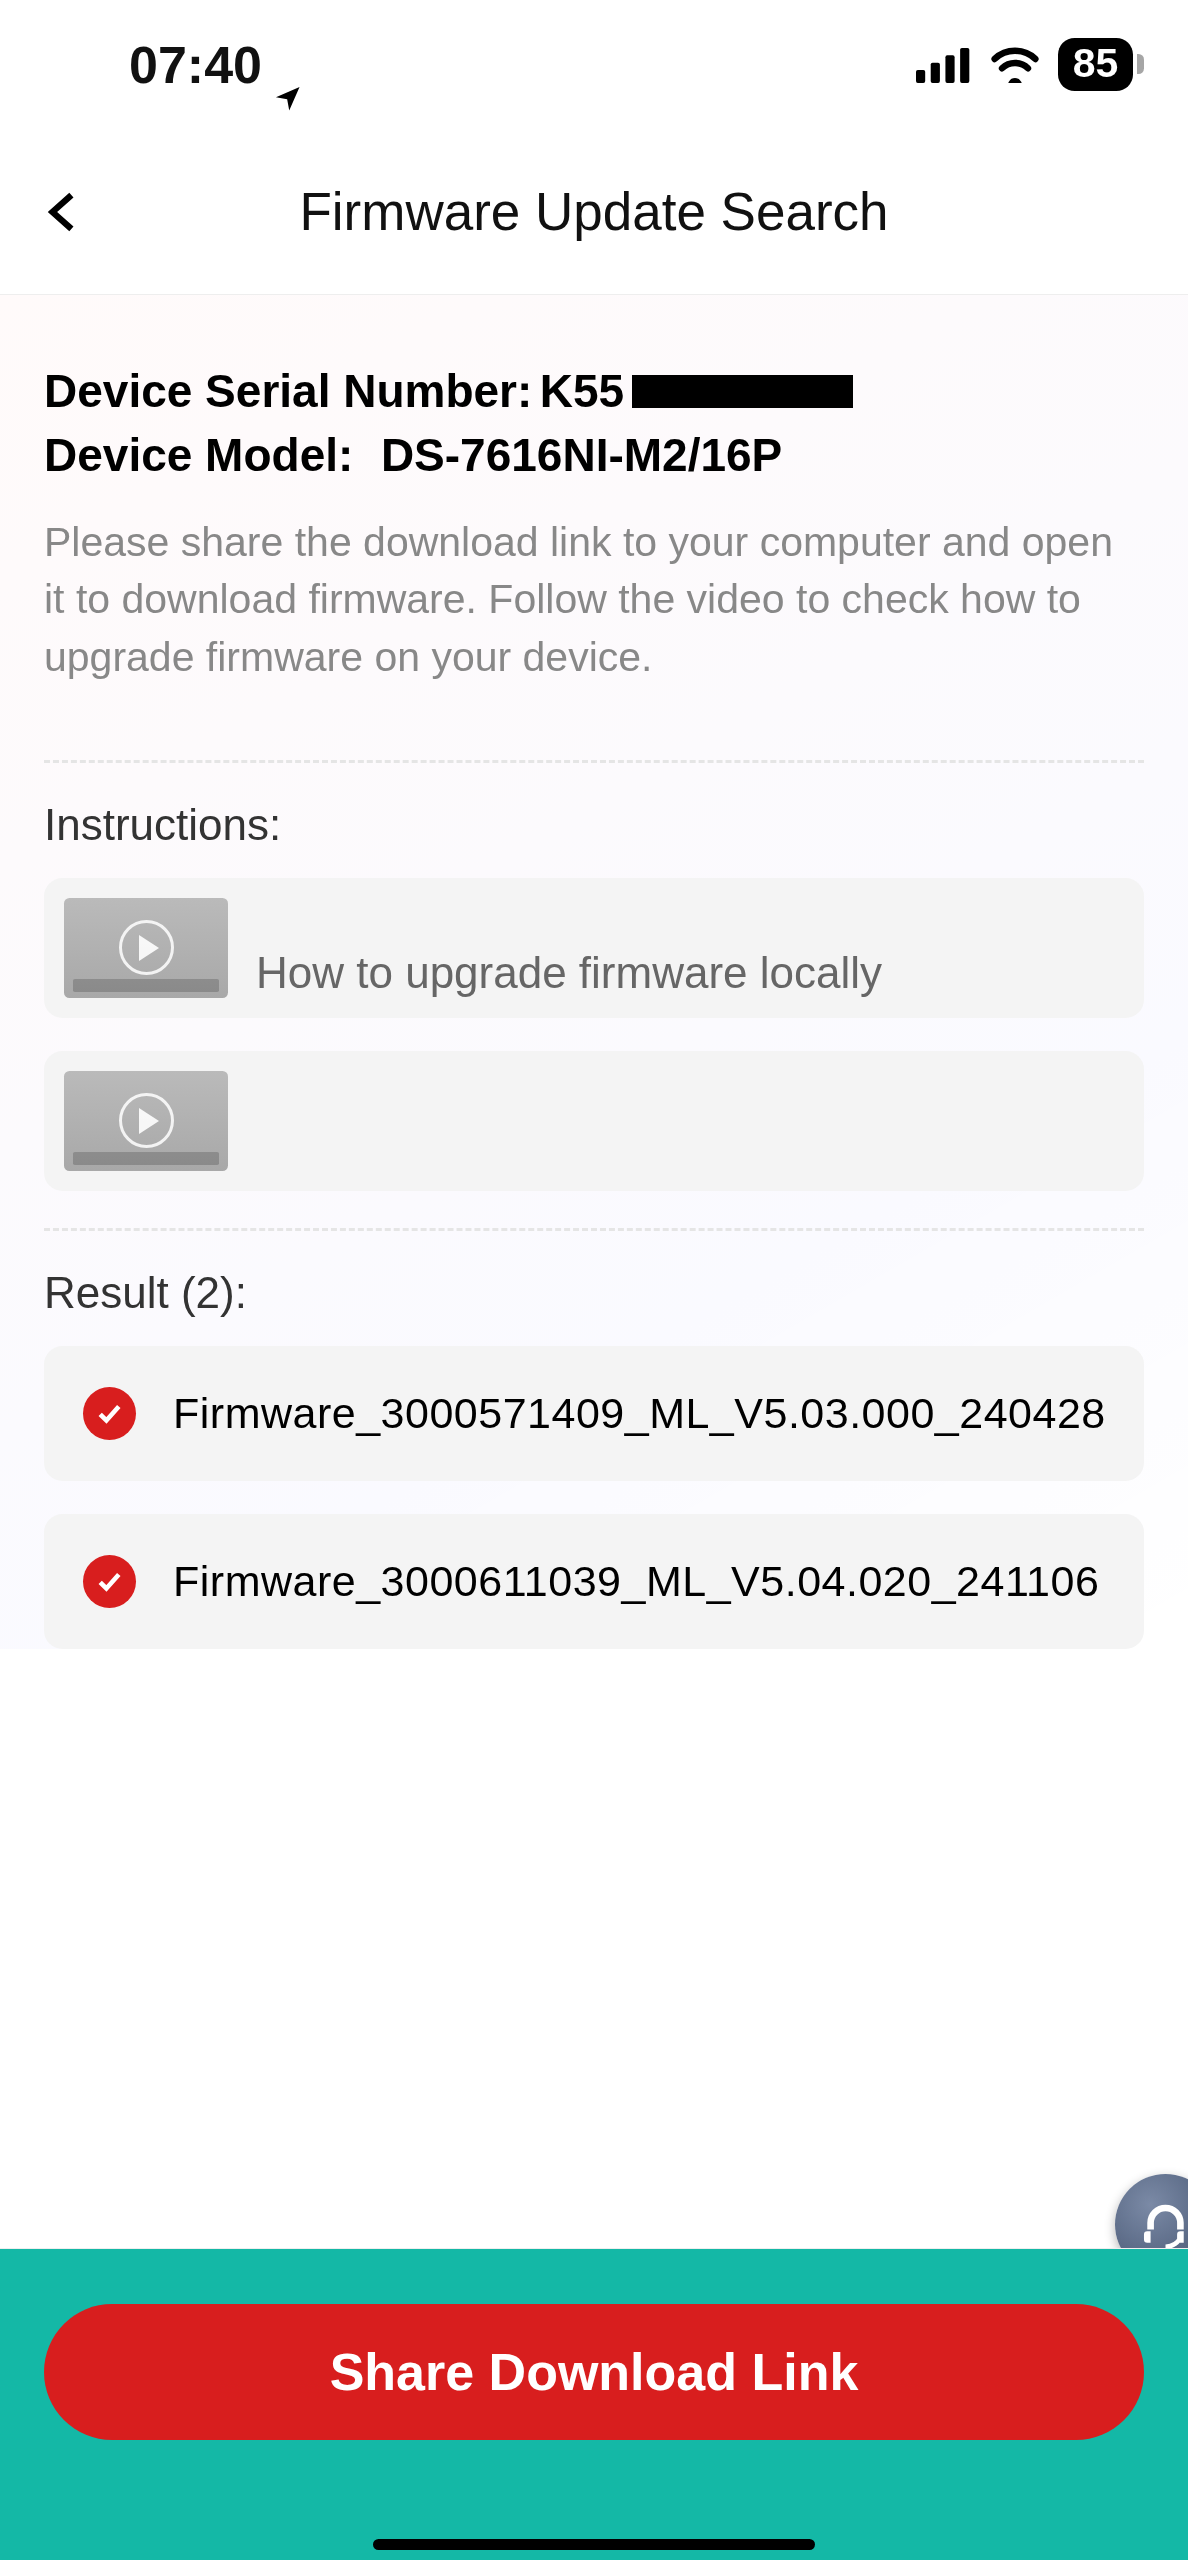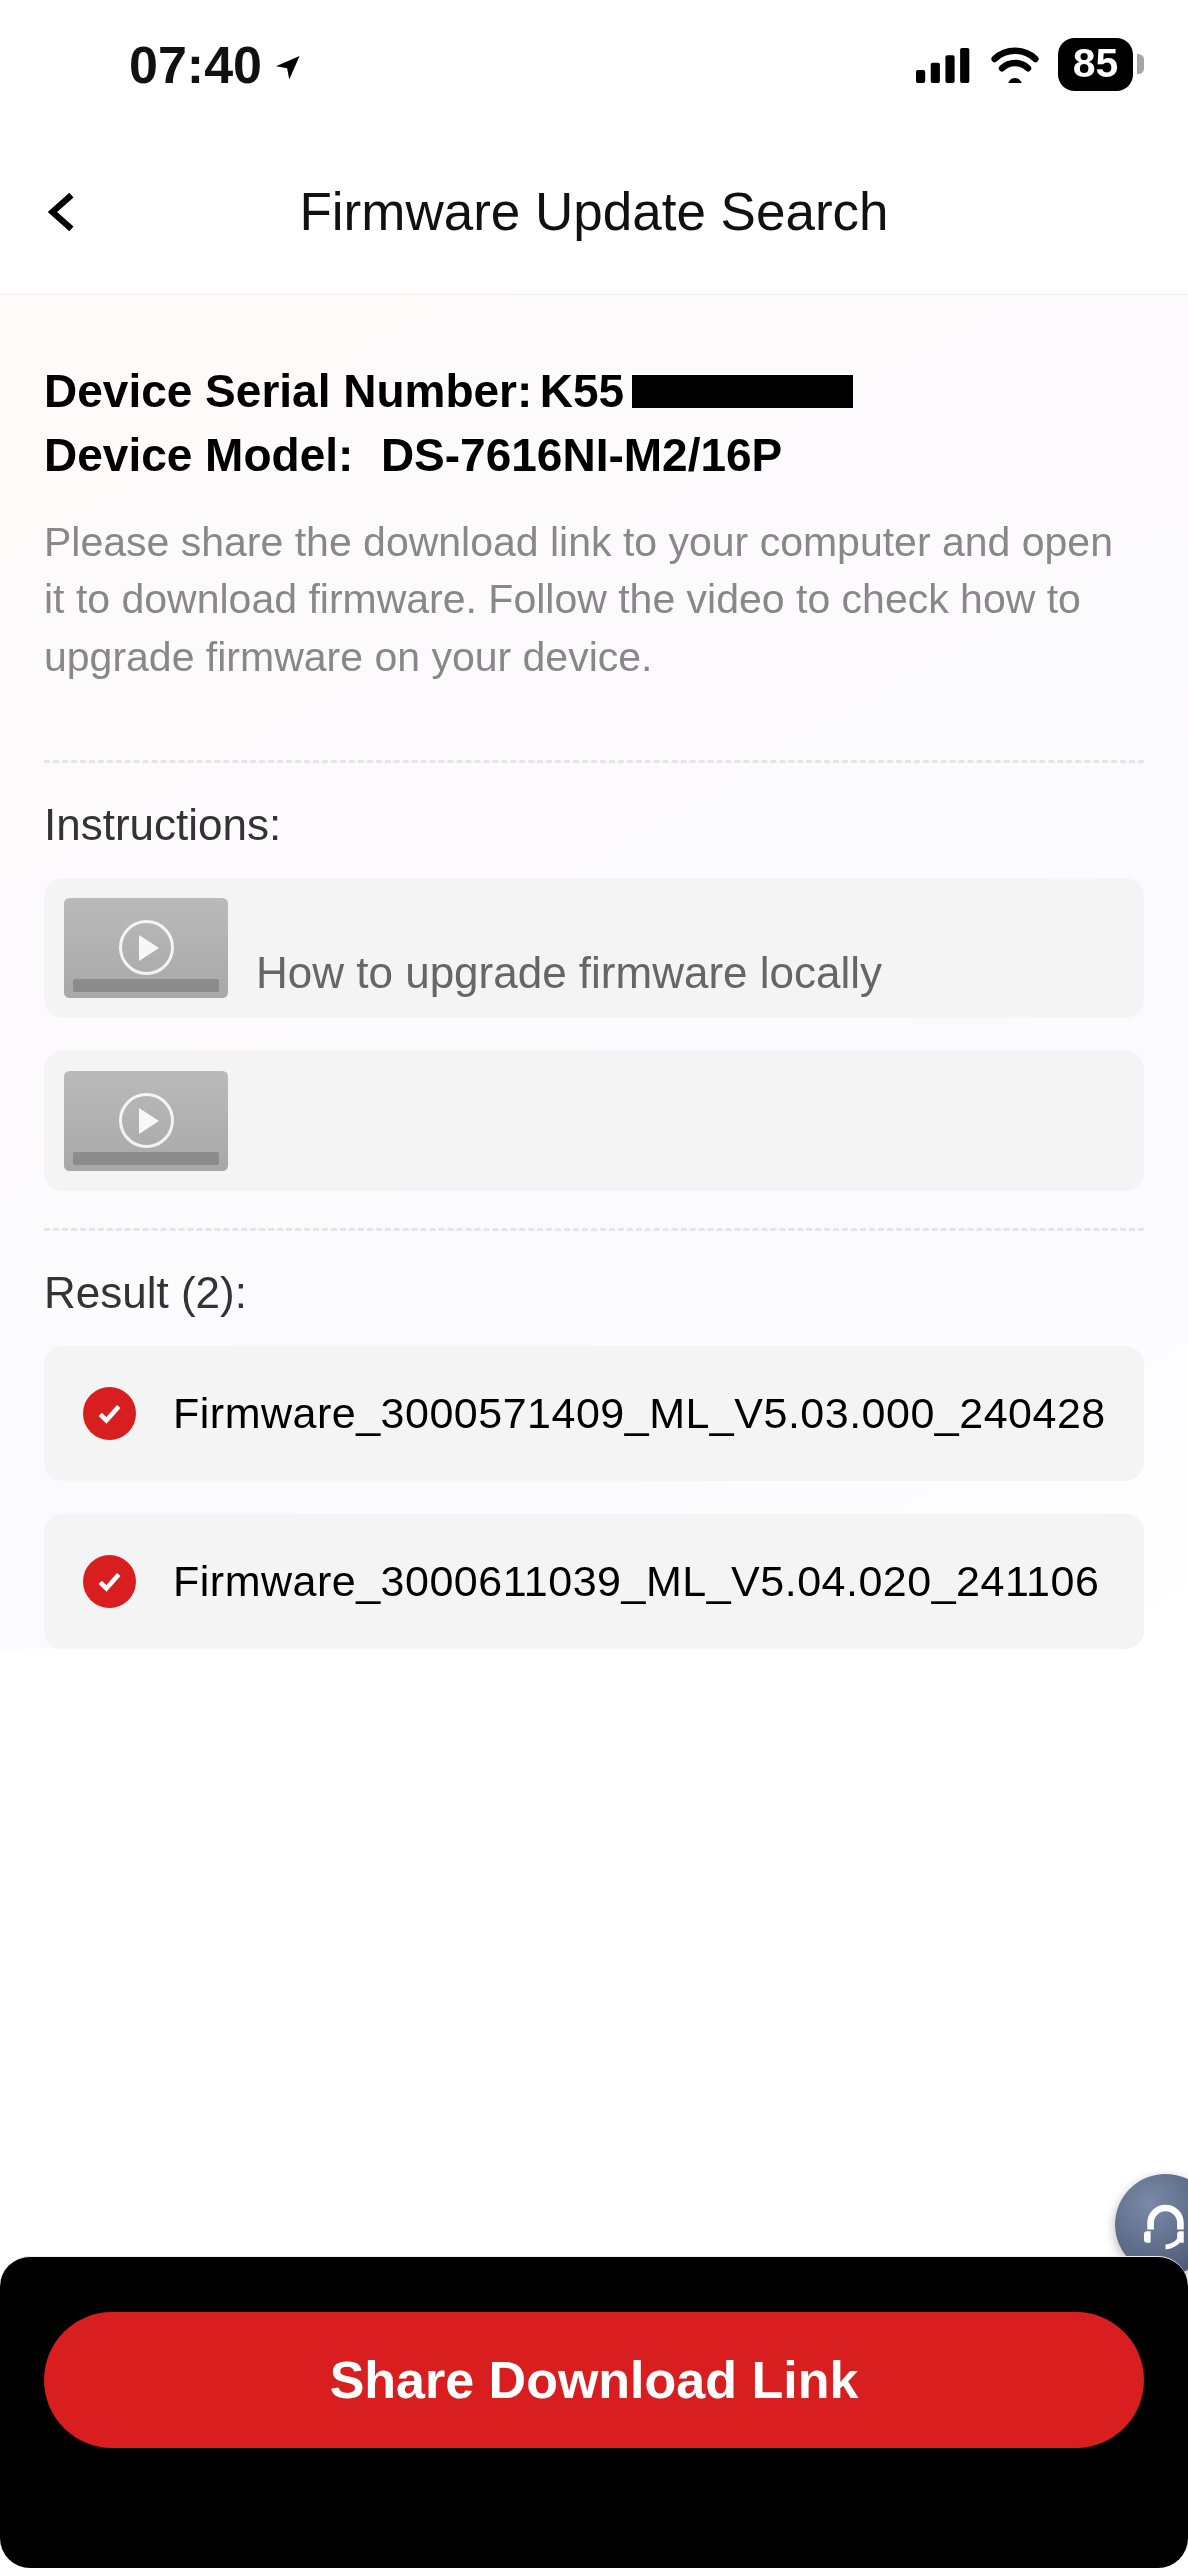--- a/index.html
+++ b/index.html
@@ -1,18 +1,18 @@
 <!DOCTYPE html>
 <html style="font-size:14.7px"><head>
   <meta charset="utf-8">
   <style>
     * { margin: 0; padding: 0; box-sizing: border-box; }
     html, body { width: 1188px; height: 2576px; background: #fff; font-family: -apple-system, "Helvetica Neue", Arial, sans-serif; color: #111; }
     .status-bar { height: 129px; display: flex; align-items: center; justify-content: space-between; padding: 0 55px 0 129px; }
-    .status-time { font-size: 52px; font-weight: 700; display: flex; align-items: flex-start; gap: 11px; }
+    .status-time { font-size: 52px; font-weight: 700; display: flex; align-items: flex-end; gap: 11px; }
     .status-right { display: flex; align-items: center; gap: 16.6px; }
     .nav-arrow { width: 29.5px; height: 29.5px; }
     .nav-arrow svg { width: 29.5px; height: 29.5px; }
     .signal svg, .wifi svg { display:block; }
     .battery-badge { background: #000; color: #fff; font-size: 41px; font-weight: 800; border-radius: 16.6px; padding: 1.8px 14.7px 3.7px 14.7px; position: relative; }
     .battery-tip { position: absolute; right: -11px; top: 50%; transform: translateY(-50%); width: 7.4px; height: 20px; background: rgba(0,0,0,0.35); border-radius: 0 5.5px 5.5px 0; }
     .header { height: 166px; display: flex; align-items: center; justify-content: center; position: relative; border-bottom: 1.8px solid #eee; }
     .back-btn { position: absolute; left: 26px; top: 50%; transform: translateY(-50%); width: 74px; height: 74px; display:flex; align-items:center; justify-content:center; }
     .back-btn svg { width: 42px; height: 42px; stroke: #000; stroke-width: 6; fill: none; }
     .header-title { font-size: 53px; font-weight: 500; color: #111; }
@@ -29,21 +29,21 @@
     .thumb::after { content:""; position:absolute; bottom:5.5px; left:9.2px; right:9.2px; height:13px; background: rgba(0,0,0,0.18); border-radius:1.8px; }
     .play-ring { width: 55px; height: 55px; border: 3.7px solid rgba(255,255,255,0.85); border-radius: 50%; display:flex; align-items:center; justify-content:center; position:relative; z-index:2; }
     .play-tri { width:0; height:0; border-top:13px solid transparent; border-bottom:13px solid transparent; border-left:20px solid rgba(255,255,255,0.9); margin-left:5.5px; }
     .inst-title { font-size: 44px; color: #666; font-weight: 400; }
     .result-card { background: #f4f4f4; border-radius: 18.4px; display: flex; align-items: center; gap: 37px; padding: 41px 39px; margin-bottom: 33px; }
     .check-circle { width: 53px; height: 53px; border-radius: 50%; background: #d81e1e; display:flex; align-items:center; justify-content:center; flex: 0 0 53px; }
     .check-circle svg { width: 31px; height: 31px; stroke: #fff; stroke-width: 6; fill: none; }
     .result-name { font-size: 43px; color: #000000; font-weight: 400; letter-spacing: 0.5px; }
     .fab { position: fixed; right: -28px; top: 2174px; width: 101px; height: 101px; border-radius: 51px; background: radial-gradient(circle at 35% 30%, #7b8aa6, #3e4e6a); display:flex; align-items:center; justify-content:center; box-shadow: 0 3.7px 11px rgba(0,0,0,0.3); }
     .fab svg { width: 53px; height: 53px; fill: #fff; }
-    .bottom-bar { position: fixed; left:0; right:0; bottom:8px; padding: 55px 44px 120px 44px; background: #000000; border-top: 1.8px solid #eee; border-radius: 30px; }
+    .bottom-bar { position: fixed; left:0; right:0; bottom:16px; padding: 55px 44px 120px 44px; background: #14b8a6; border-top: 1.8px solid #eee; }
     .share-btn { width: 100%; height: 136px; background: #d81e1e; color:#fff; border:none; border-radius: 68px; font-size: 52px; font-weight: 700; }
     .home-indicator { position: fixed; bottom: 26px; left: 50%; transform: translateX(-50%); width: 442px; height: 11px; background: #000; border-radius: 7.4px; }
   </style>
 </head>
 <body>
 
 <div class="status-bar">
   <div class="status-time">
     <span>07:40</span>
     <span class="nav-arrow">

